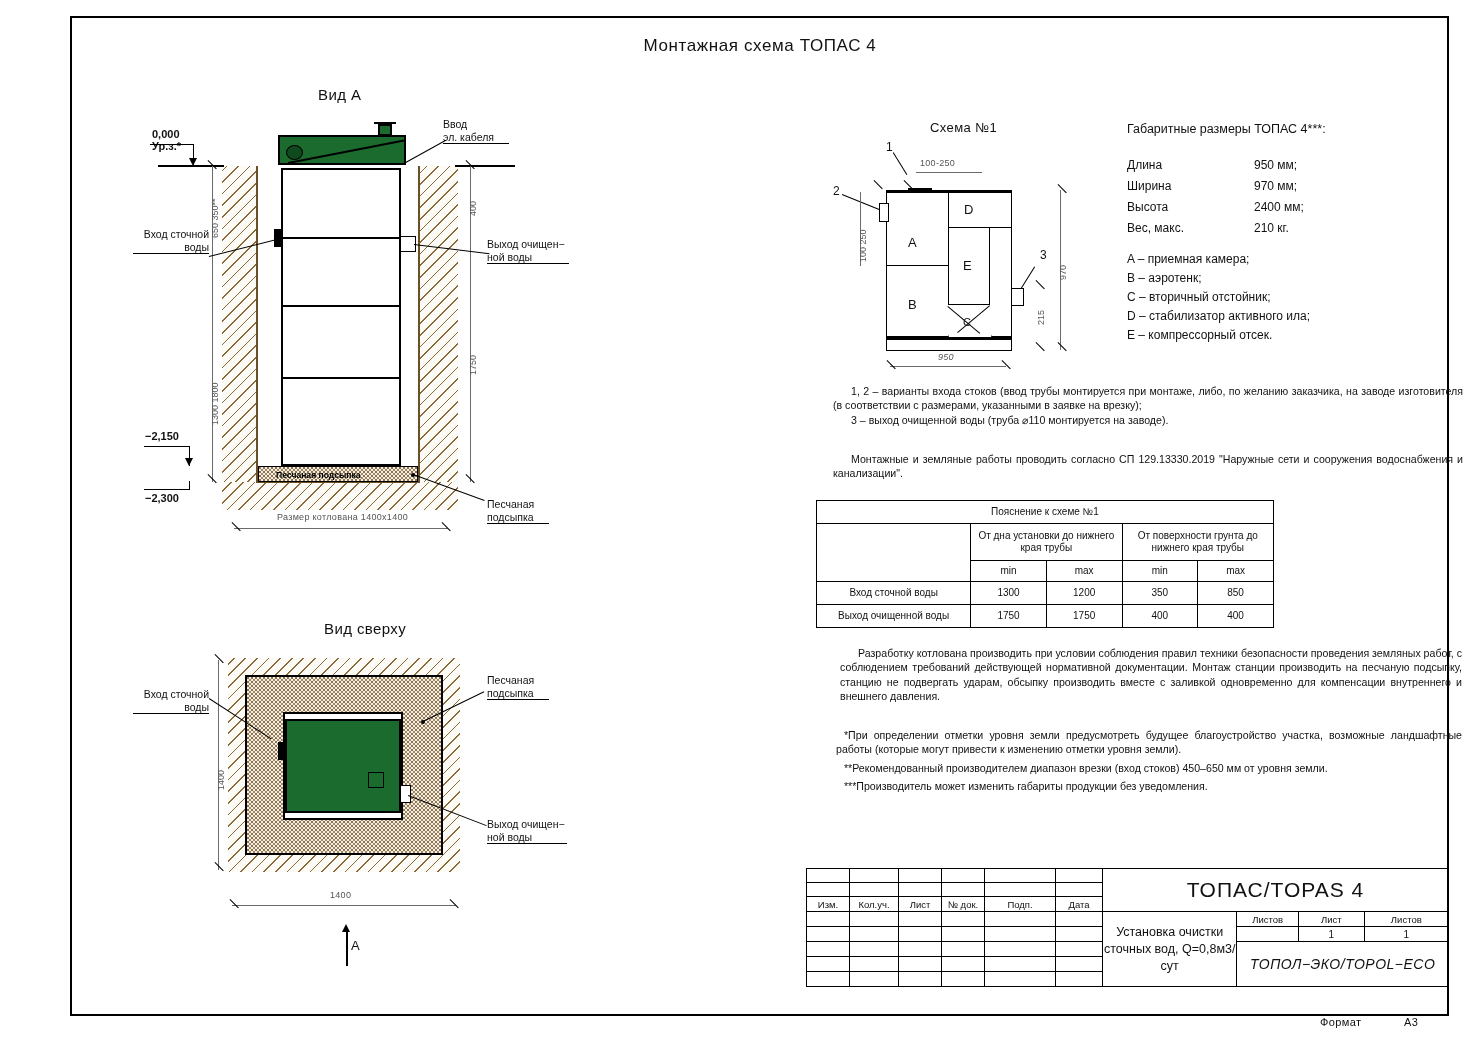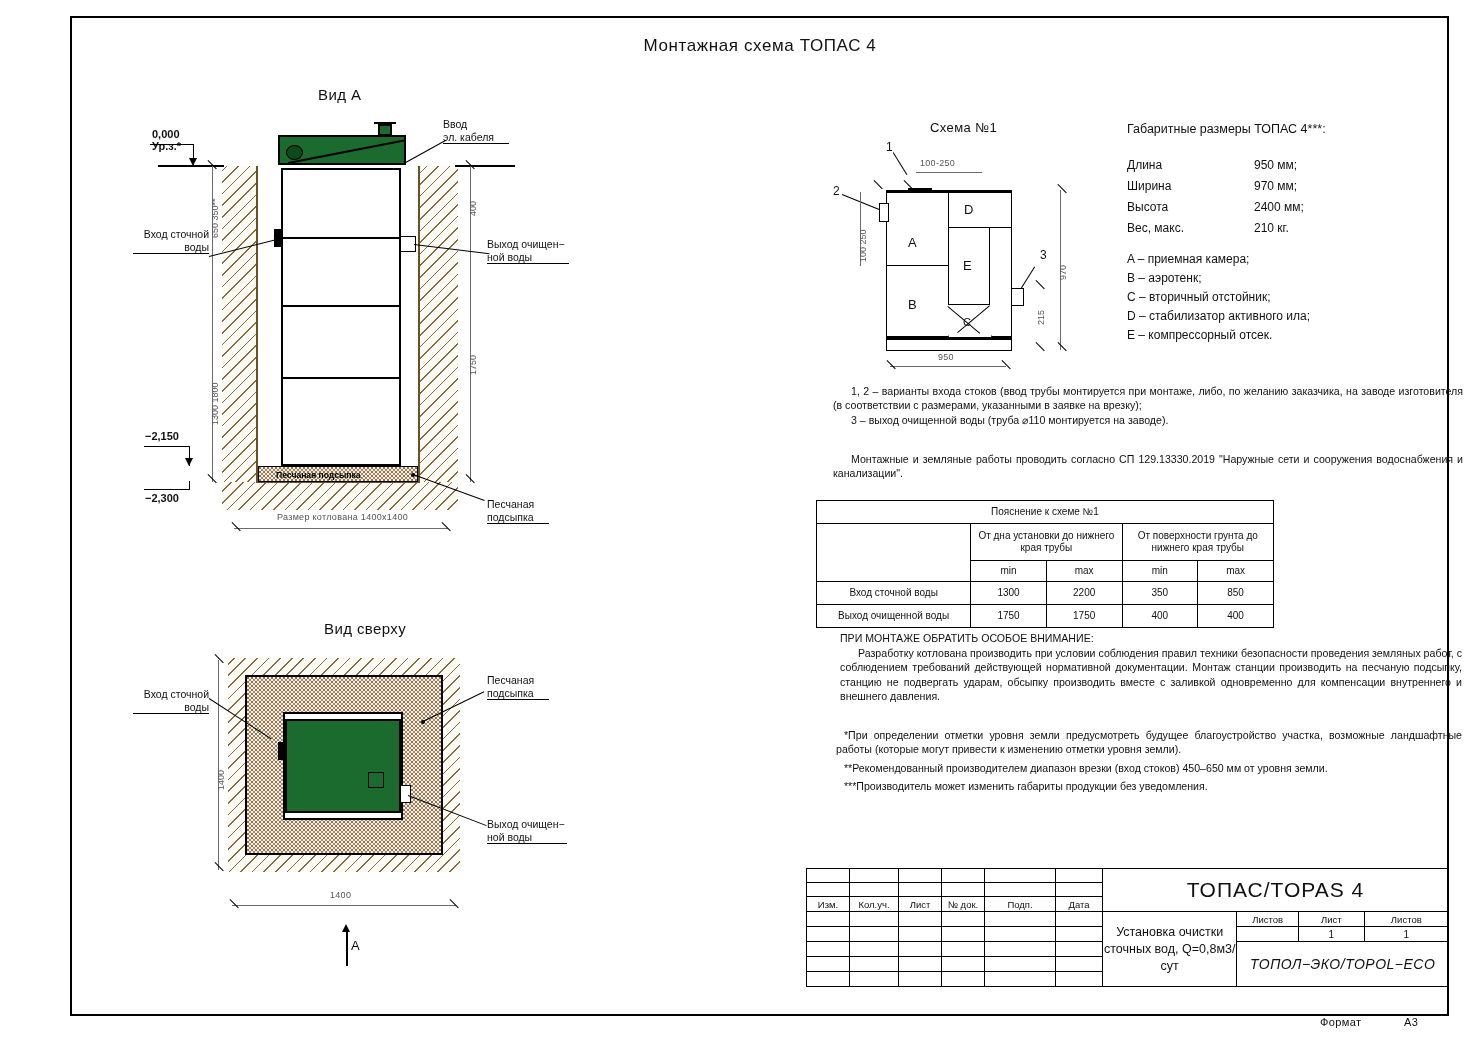--- a/index.html
+++ b/index.html
@@ -336,21 +336,21 @@
 
   <div class="line vline thin" style="left:1060px;top:190px;width:1px;height:160px;"></div>
   <div class="vdim" style="left:1058px;top:280px;">970</div>
   <div class="vdim" style="left:1036px;top:325px;">215</div>
   <div class="tick" style="left:1056px;top:188px;"></div>
   <div class="tick" style="left:1056px;top:346px;"></div>
   <div class="tick" style="left:1034px;top:284px;"></div>
   <div class="tick" style="left:1034px;top:346px;"></div>
 
   <div class="line hline thin" style="left:890px;top:366px;width:116px;height:1px;"></div>
-  <div class="dim" style="left:938px;top:352px;">950</div>
+  <div class="dim" style="left:938px;top:352px;font-style:italic;">950</div>
   <div class="tick" style="left:885px;top:364px;"></div>
   <div class="tick" style="left:1000px;top:364px;"></div>
 
   <div class="spec-title" style="left:1127px;top:122px;">Габаритные размеры ТОПАС 4***:</div>
 
   <div class="spec-row" style="left:1127px;top:158px;">Длина</div>
   <div class="spec-row" style="left:1254px;top:158px;">950 мм;</div>
   <div class="spec-row" style="left:1127px;top:179px;">Ширина</div>
   <div class="spec-row" style="left:1254px;top:179px;">970 мм;</div>
   <div class="spec-row" style="left:1127px;top:200px;">Высота</div>
@@ -380,35 +380,34 @@
     </tr>
     <tr>
       <td style="height:16px;width:70px;">min</td>
       <td style="width:70px;">max</td>
       <td style="width:70px;">min</td>
       <td style="width:70px;">max</td>
     </tr>
     <tr>
       <td class="rowhdr" style="height:18px;">Вход сточной воды</td>
       <td>1300</td>
-      <td>2200</td>
+      <td>1200</td>
       <td>350</td>
       <td>850</td>
     </tr>
     <tr>
       <td class="rowhdr" style="height:18px;">Выход очищенной воды</td>
       <td>1750</td>
       <td>1750</td>
       <td>400</td>
       <td>400</td>
     </tr>
   </tbody>
     </table>
 
-  <div class="para noind" style="left:840px;top:631px;width:620px;">ПРИ МОНТАЖЕ ОБРАТИТЬ ОСОБОЕ ВНИМАНИЕ:</div>
   <div class="para" style="left:840px;top:646px;width:622px;">Разработку котлована производить при условии соблюдения правил техники безопасности проведения земляных работ, с соблюдением требований действующей нормативной документации. Монтаж станции производить на песчаную подсыпку, станцию не подвергать ударам, обсыпку производить вместе с заливкой одновременно для компенсации внутреннего и внешнего давления.</div>
   <div class="para" style="left:836px;top:728px;width:626px;text-indent:8px;">*При определении отметки уровня земли предусмотреть будущее благоустройство участка, возможные ландшафтные работы (которые могут привести к изменению отметки уровня земли).</div>
   <div class="para" style="left:836px;top:761px;width:626px;text-indent:8px;">**Рекомендованный производителем диапазон врезки (вход стоков) 450–650 мм от уровня земли.</div>
   <div class="para" style="left:836px;top:779px;width:626px;text-indent:8px;">***Производитель может изменить габариты продукции без уведомления.</div>
 
   <table class="tb" style="left:806px;top:868px;">
     <tbody>
         <tr>
       <td style="width:42px;height:13px;"></td>
       <td style="width:48px;"></td>

